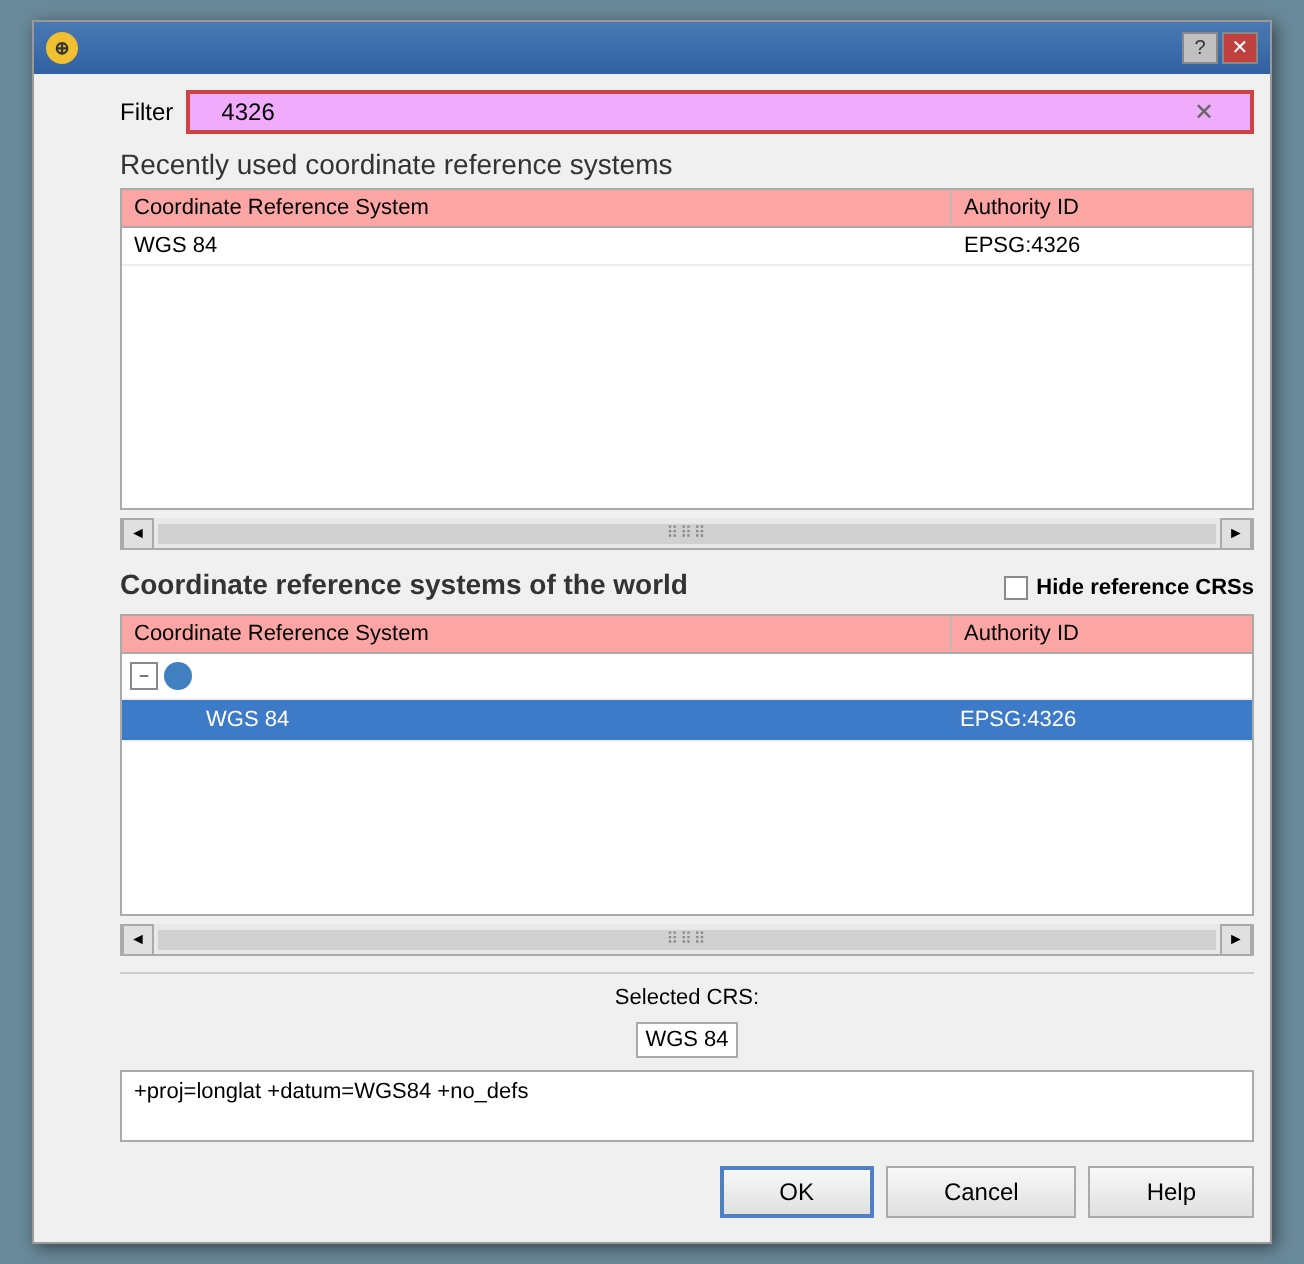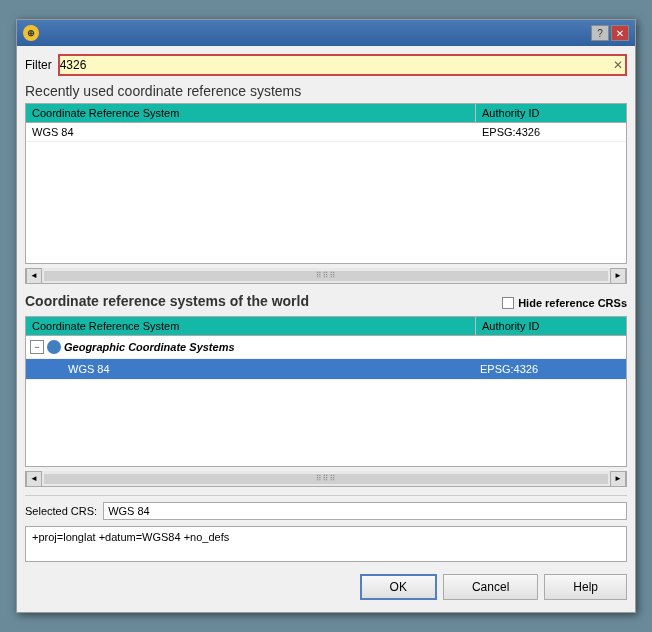--- a/index.html
+++ b/index.html
@@ -65,37 +65,38 @@
       cursor: pointer;
       color: #333;
     }
     .title-btn.close-btn {
       background: #c04040;
       color: white;
     }
     .content {
       padding: 8px;
       background: #f0f0f0;
+      margin-left: 35px;
     }
     .filter-row {
       display: flex;
       align-items: center;
       margin-bottom: 6px;
       gap: 6px;
     }
     .filter-label {
       font-size: 12px;
       color: #000;
       white-space: nowrap;
     }
     .filter-input-wrap {
       flex: 1;
       border: 2px solid #cc4444;
-      background: #fef9c3;
-      padding: 2px 0;
+      background: #f0abfc;
+      padding: 2px 16px;
       display: flex;
       align-items: center;
     }
     .filter-input {
       border: none;
       outline: none;
       width: 100%;
       font-size: 12px;
       background: transparent;
     }
@@ -113,21 +114,21 @@
       margin-bottom: 3px;
       padding: 1px 0;
     }
     .table-container {
       border: 1px solid #aaa;
       background: white;
       margin-bottom: 4px;
     }
     .table-header {
       display: flex;
-      background: #14b8a6;
+      background: #fca5a5;
       border-bottom: 1px solid #aaa;
     }
     .table-header-cell {
       padding: 3px 6px;
       font-size: 11px;
       color: #000;
       border-right: 1px solid #bbb;
     }
     .table-header-cell:first-child {
       flex: 1;
@@ -269,20 +270,21 @@
     }
     .bottom-section {
       border-top: 1px solid #ccc;
       padding-top: 6px;
     }
     .selected-crs-row {
       display: flex;
       align-items: center;
       gap: 6px;
       margin-bottom: 6px;
+      flex-direction: column;
     }
     .selected-crs-label {
       font-size: 11px;
       color: #000;
       white-space: nowrap;
     }
     .selected-crs-value {
       border: 1px solid #aaa;
       background: white;
       padding: 2px 4px;
@@ -375,21 +377,20 @@
       <div class="table-header">
         <div class="table-header-cell">Coordinate Reference System</div>
         <div class="table-header-cell">Authority ID</div>
       </div>
       <div class="tree-table-body">
 
         <div class="tree-row">
           <div class="tree-cell">
             <div class="tree-toggle">−</div>
             <span class="globe-icon"></span>
-            <span class="group-label">Geographic Coordinate Systems</span>
           </div>
           <div class="tree-cell"></div>
         </div>
 
         <div class="tree-row selected">
           <div class="tree-cell">
             <div class="tree-indent"></div>
             <div class="tree-indent"></div>
             <span>WGS 84</span>
           </div>

